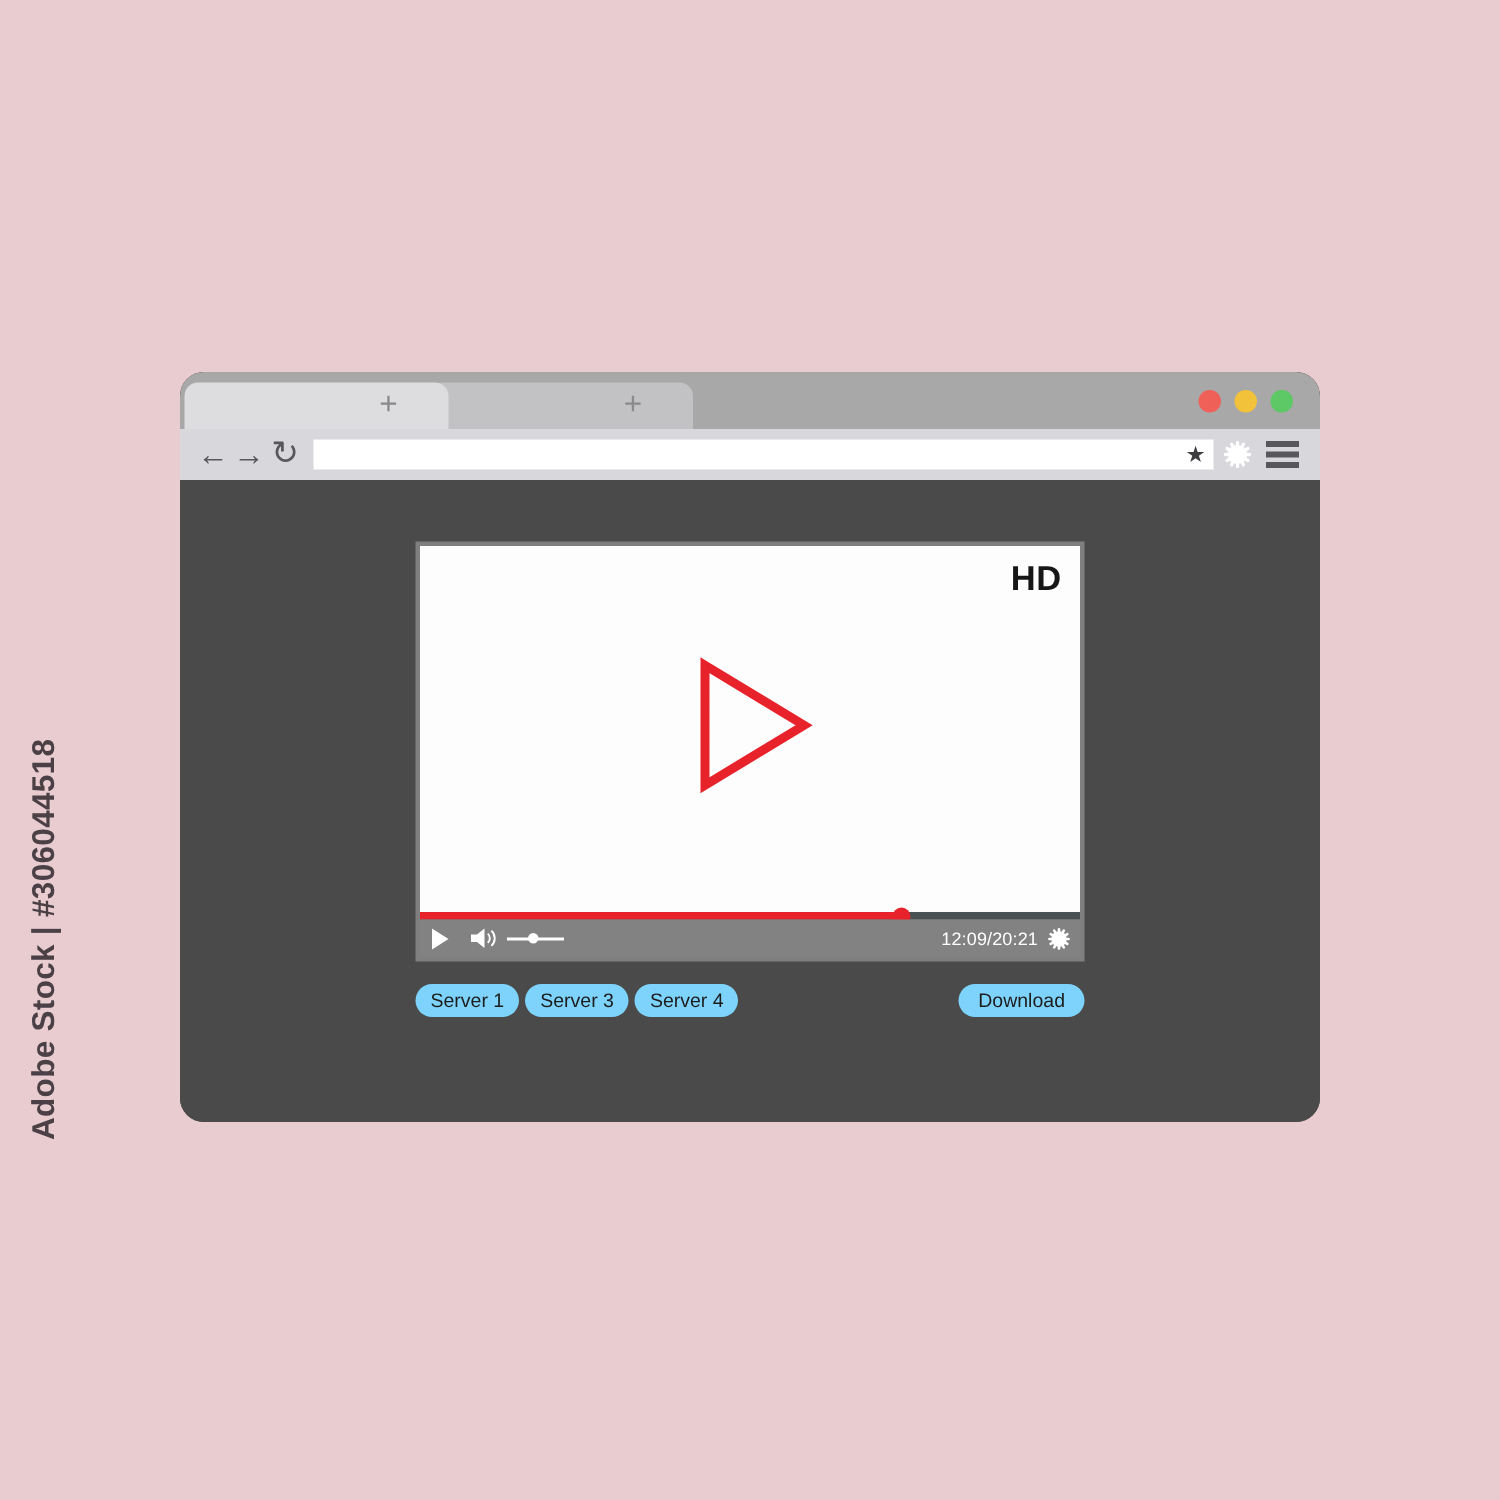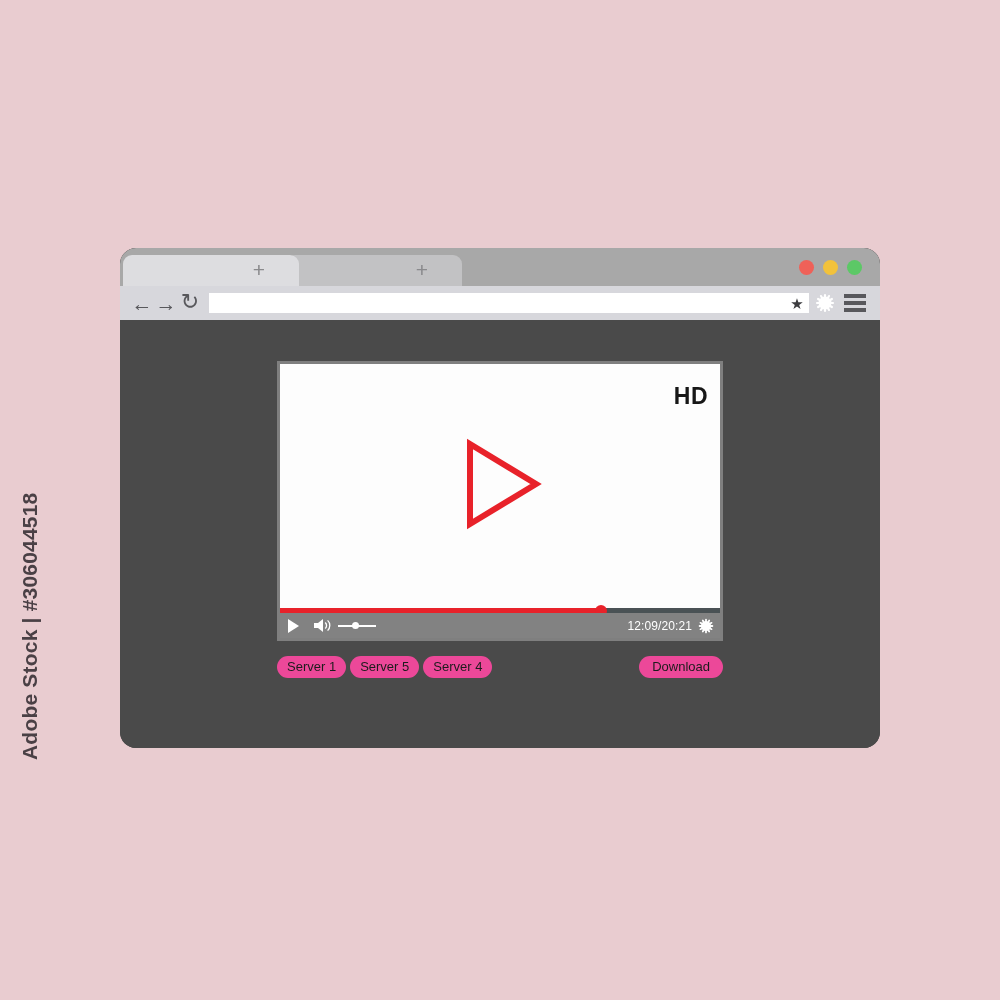--- a/index.html
+++ b/index.html
@@ -194,21 +194,20 @@
 
   #hd-badge {
     position: absolute;
     right: 12px;
     top: 8px;
     font-size: 23px;
     font-weight: 700;
     color: #171717;
     font-family: "Liberation Sans", sans-serif;
     letter-spacing: 0.5px;
-    margin-top: 11px;
   }
 
   #play-triangle {
     position: absolute;
     left: 50%;
     top: 50%;
     transform: translate(-50%, -50%);
   }
 
   
@@ -304,21 +303,21 @@
     position: absolute;
     left: 157px;
     top: 336px;
     width: 446px;
     height: 22px;
     display: flex;
     align-items: center;
   }
 
   .pill-button {
-    background: #ec4899;
+    background: #7dd3fc;
     color: #1c1c1c;
     border: none;
     border-radius: 11px;
     height: 22px;
     font-size: 13px;
     font-family: "Liberation Sans", sans-serif;
     padding: 0 10px;
     line-height: 22px;
     cursor: pointer;
     white-space: nowrap;
@@ -427,19 +426,19 @@
               <rect x="8.9" y="0.9" width="2.2" height="18.2" rx="1.1" transform="rotate(120 10 10)"></rect>
               <rect x="8.9" y="0.9" width="2.2" height="18.2" rx="1.1" transform="rotate(150 10 10)"></rect>
             </g>
           </svg>
         </span>
       </div>
     </div>
 
     <div id="buttons-row">
       <button class="pill-button server-btn">Server 1</button>
-      <button class="pill-button server-btn">Server 5</button>
+      <button class="pill-button server-btn">Server 3</button>
       <button class="pill-button server-btn">Server 4</button>
       <button class="pill-button" id="download-button">Download</button>
     </div>
 
   </div>
 </div>
 
 </body></html>

